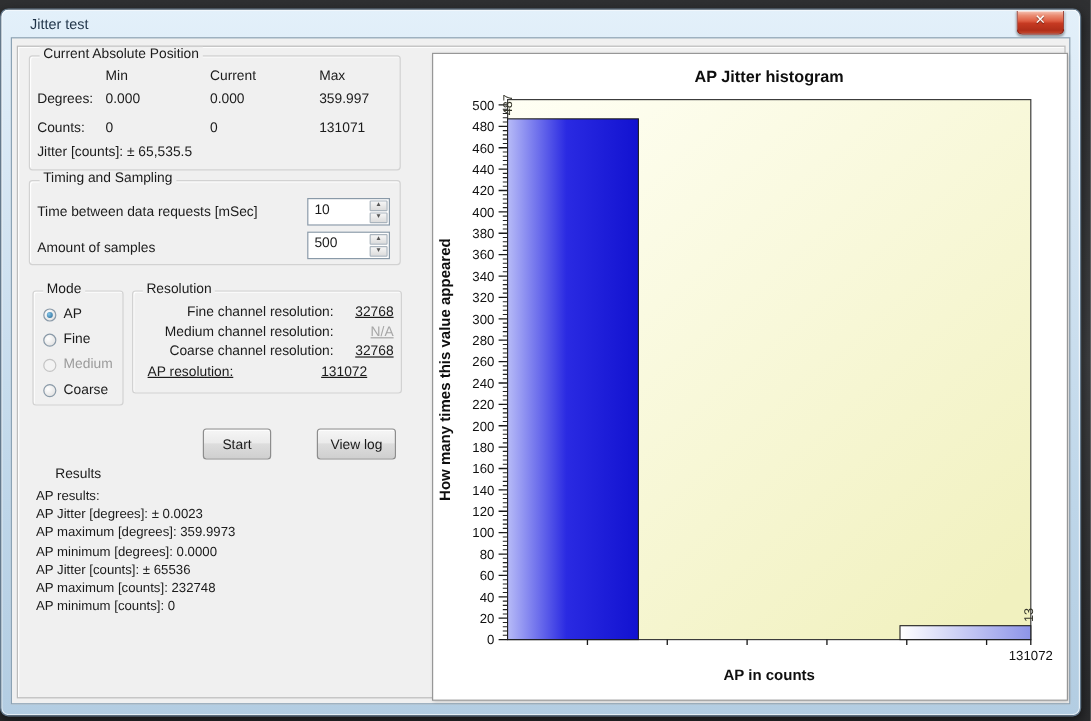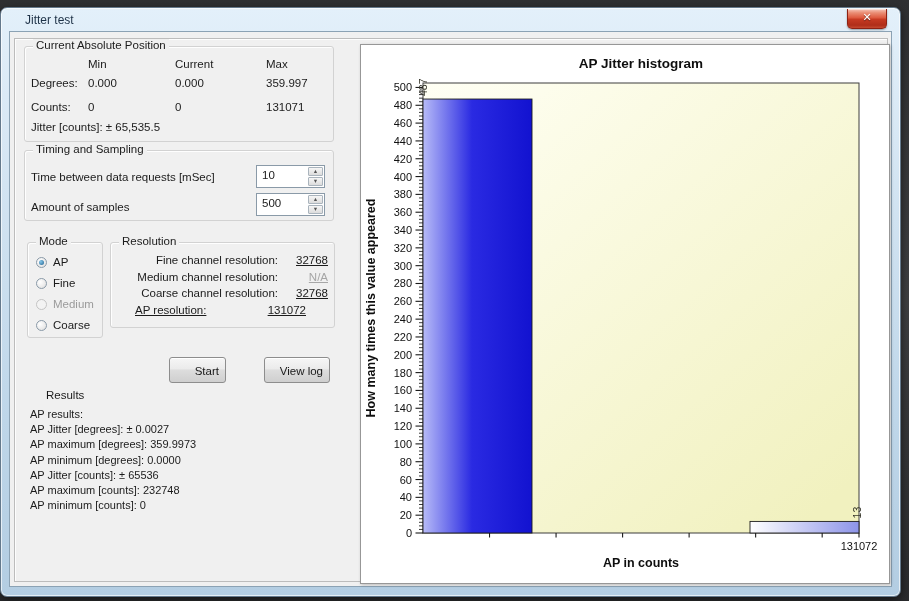--- a/index.html
+++ b/index.html
@@ -76,34 +76,34 @@
   }
   
   #grp-mode{left:12px;top:203px;width:76px;height:96px;}
   .radio-row{position:absolute;left:8px;display:flex;align-items:center;gap:6px;font-size:11.5px;color:#1b1b1b;}
   .radio{width:11px;height:11px;border-radius:50%;border:1px solid #8a9aa8;background:radial-gradient(circle at 35% 35%,#ffffff,#dcdcdc);box-sizing:border-box;flex:0 0 auto;}
   .radio.sel::after{content:"";display:block;width:5px;height:5px;border-radius:50%;margin:2px;background:radial-gradient(circle at 35% 35%,#86c7ea,#1f618f);}
   .radio.dis{border-color:#c4c4c4;background:#f3f3f3;}
   .radio-row.dis{color:#9b9b9b;}
   
   #grp-resolution{left:95px;top:203px;width:225px;height:86px;}
-  .res-rows{position:absolute;left:16px;top:9px;right:6px;}
+  .res-rows{position:absolute;left:4px;top:9px;right:6px;}
   .res-row{display:flex;height:16.5px;font-size:11.5px;color:#1b1b1b;align-items:center;}
   .res-label{flex:1;text-align:right;padding-right:8px;white-space:nowrap;}
   .res-row.ap .res-label{text-align:left;padding-left:8px;text-decoration:underline;}
   .res-value{width:42px;text-align:right;white-space:nowrap;text-decoration:underline;}
   .res-value.muted{color:#a6a6a6;}
   .res-row.ap .res-value{width:65px;padding-right:22px;box-sizing:content-box;}
   
   .win-btn{
     position:absolute;height:26px;
     background:linear-gradient(180deg,#f6f6f6 0%,#ebebeb 45%,#dddddd 50%,#cfcfcf 100%);
     border:1px solid #8d8d8d;border-radius:3px;
     box-shadow:inset 0 1px 0 #ffffff;
-    font-size:11.5px;color:#1a1a1a;text-align:right;line-height:24px;cursor:default;
+    font-size:11.5px;color:#1a1a1a;text-align:center;line-height:24px;cursor:default;
     box-sizing:border-box;font-family:inherit;
   }
   #btn-start{left:154px;top:318px;width:57px;}
   #btn-viewlog{left:249px;top:318px;width:66px;}
   
   .results-title{position:absolute;left:15px;top:350px;font-size:11.5px;color:#1b1b1b;padding-left:16px;}
   .results-lines{position:absolute;left:15px;top:368px;font-size:11px;line-height:15.2px;color:#1b1b1b;}
   .results-lines div{white-space:nowrap;}
   
   #chart-box{
@@ -216,21 +216,21 @@
           </div>
         </div>
       </div>
 
       <button class="win-btn" id="btn-start">Start</button>
       <button class="win-btn" id="btn-viewlog">View log</button>
 
       <span class="results-title">Results</span>
       <div class="results-lines">
         <div>AP results:</div>
-        <div>AP Jitter [degrees]: ± 0.0027</div>
+        <div>AP Jitter [degrees]: ± 0.0023</div>
         <div>AP maximum [degrees]: 359.9973</div>
         <div>AP minimum [degrees]: 0.0000</div>
         <div>AP Jitter [counts]: ± 65536</div>
         <div>AP maximum [counts]: 232748</div>
         <div>AP minimum [counts]: 0</div>
       </div>
 
       <div id="chart-box"><svg width="528" height="538">
             <defs>
               <linearGradient id="plotbg" x1="0" y1="0" x2="0.85" y2="1">

